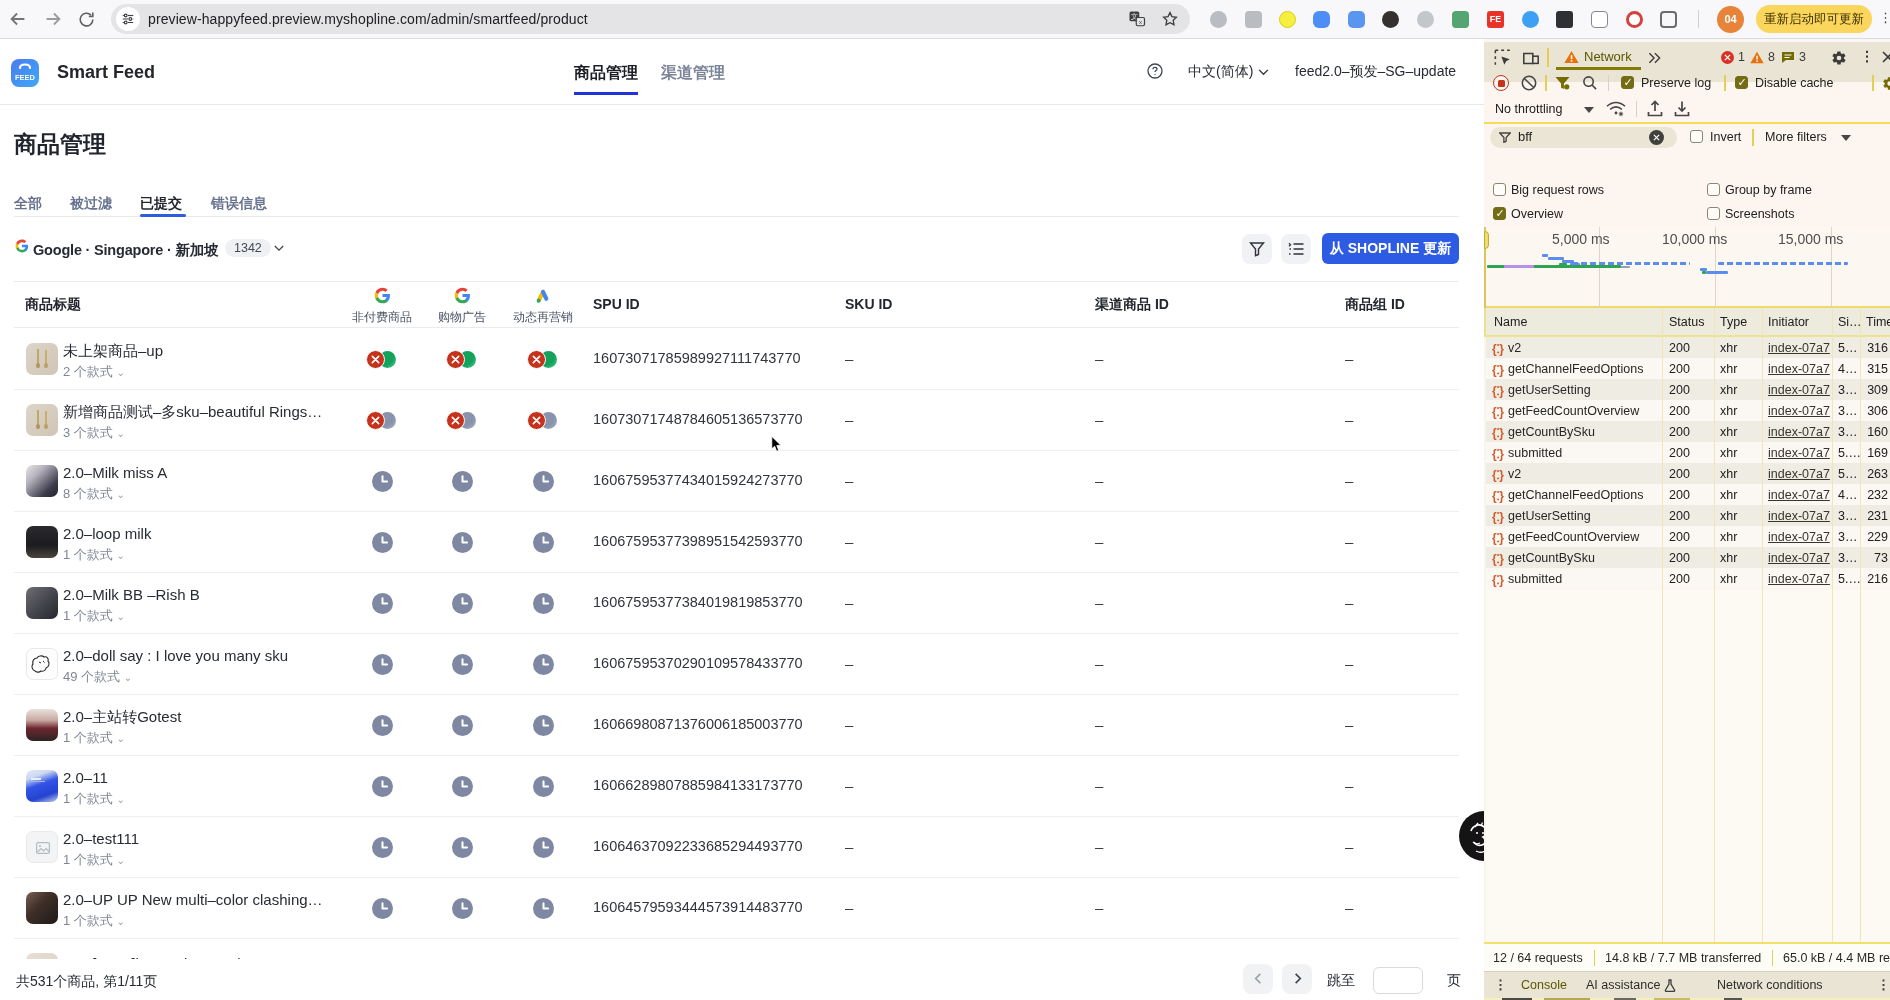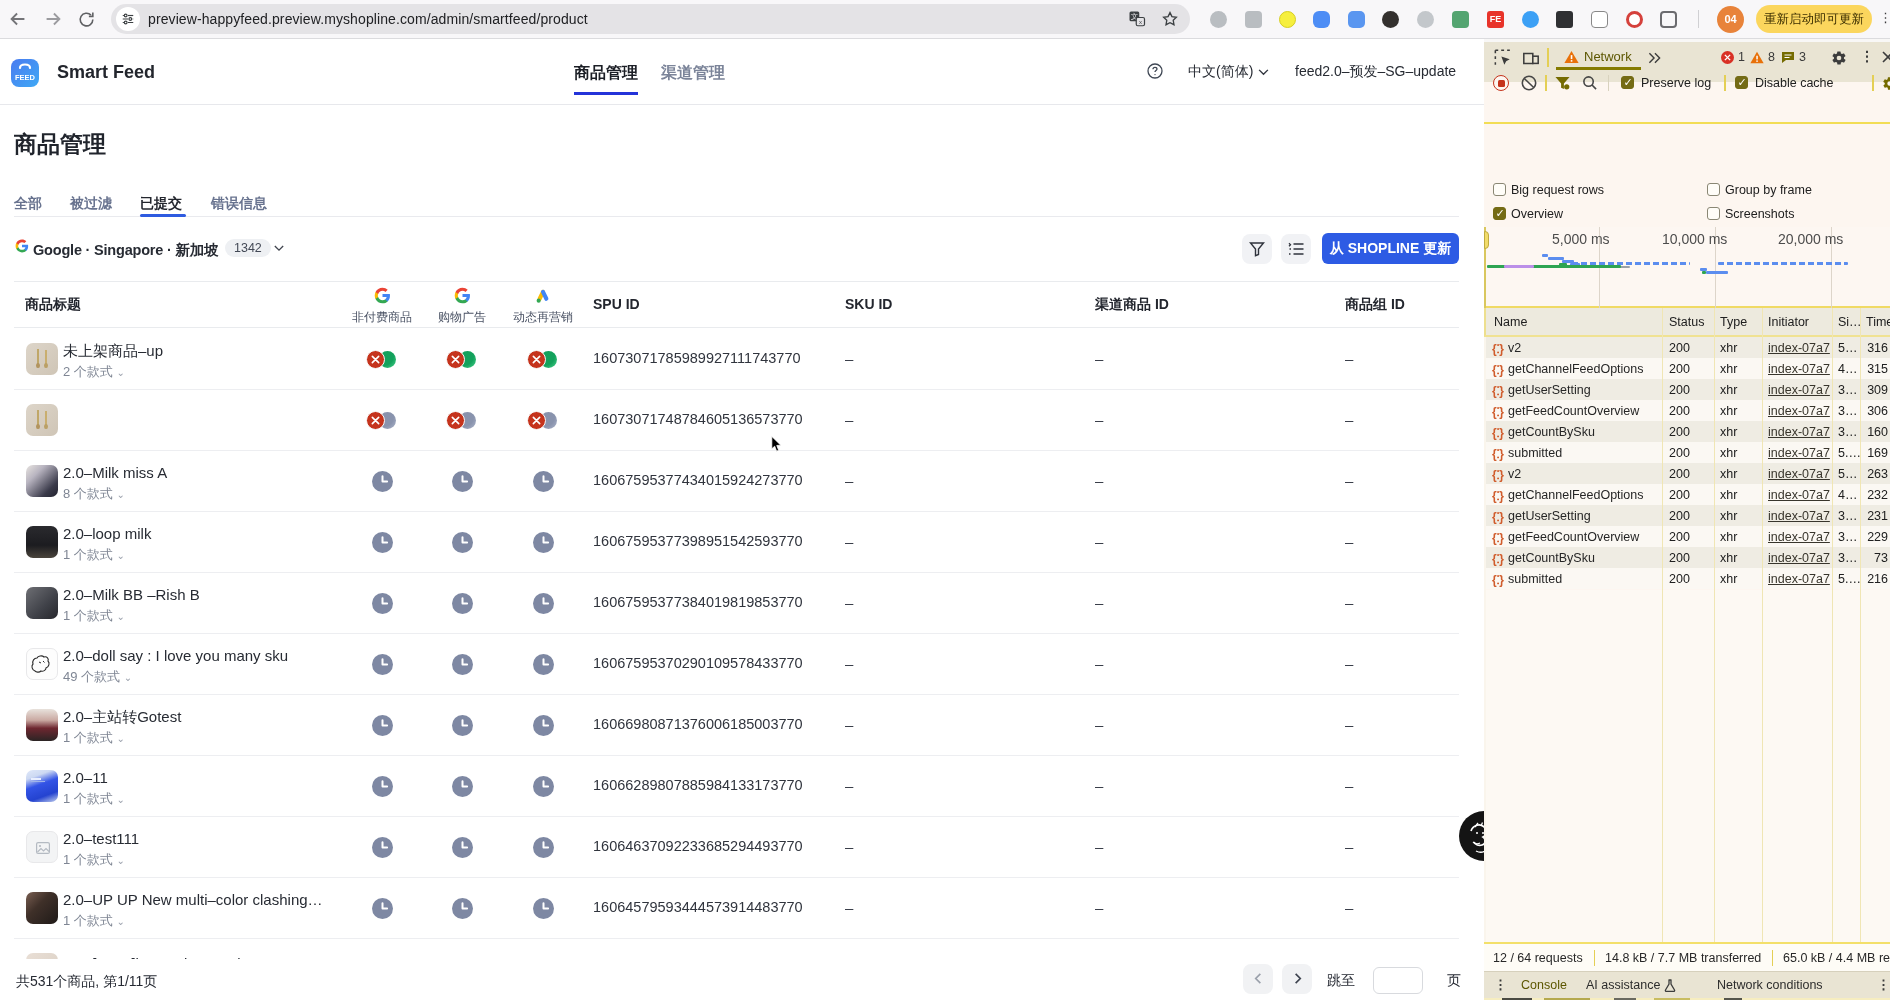--- a/index.html
+++ b/index.html
@@ -290,20 +290,24 @@
   <div class="dash" style="left:1081px">–</div>
   <div class="dash" style="left:1331px">–</div>
 </div>
 <div class="trow" style="top:351px">
   <div class="thumb" style="background:linear-gradient(135deg,#ddd5c9,#cfc5b6)">
           <div style="position:absolute;left:11px;top:6px;width:1.5px;height:16px;background:#c0a768"></div>
           <div style="position:absolute;left:19px;top:7px;width:1.5px;height:15px;background:#c9ae6e"></div>
           <div style="position:absolute;left:10px;top:20px;width:3.5px;height:5px;border-radius:50%;background:#b2945e"></div>
           <div style="position:absolute;left:18px;top:20px;width:3.5px;height:5px;border-radius:50%;background:#baa066"></div>
         </div>
+  <div class="tmain">
+          <div class="tname">新增商品测试–多sku–beautiful Rings…</div>
+          <div class="tsub">3 个款式 <span style="font-size:10px;color:#9aa0ac">⌄</span></div>
+        </div>
   <div class="sicon" style="left:352px; width:32px; height:19px; top:21px;">
           <div style="position:absolute;left:13px;top:1px;width:17px;height:17px;border-radius:50%;background:radial-gradient(circle at 30% 30%,#8993ad 55%,#aeb6cc)"></div>
           <div style="position:absolute;left:0;top:0;width:19px;height:19px;border-radius:50%;background:#c5331c;border:1.5px solid #fafafa;"></div>
           <svg style="position:absolute;left:5px;top:5px" width="9" height="9" viewBox="0 0 10 10">
             <path d="M1.5 1.5l7 7M8.5 1.5l-7 7" stroke="#fff" stroke-width="1.8" stroke-linecap="round"></path>
           </svg>
         </div>
   <div class="sicon" style="left:432px; width:32px; height:19px; top:21px;">
           <div style="position:absolute;left:13px;top:1px;width:17px;height:17px;border-radius:50%;background:radial-gradient(circle at 30% 30%,#8993ad 55%,#aeb6cc)"></div>
           <div style="position:absolute;left:0;top:0;width:19px;height:19px;border-radius:50%;background:#c5331c;border:1.5px solid #fafafa;"></div>
@@ -656,38 +660,78 @@
 <div class="dtcheck on" style="left:137px;top:6px"></div>
 <div class="dtlabel" style="left:157px;top:6px">Preserve log</div>
 <div style="position:absolute;left:240px;top:5px;width:2px;height:16px;background:#e4cf55"></div>
 <div class="dtcheck on" style="left:251px;top:6px"></div>
 <div class="dtlabel" style="left:271px;top:6px">Disable cache</div>
 <div style="position:absolute;left:388px;top:5px;width:2px;height:16px;background:#e4cf55"></div>
 <svg style="position:absolute;left:398px;top:6px" width="15" height="15" viewBox="0 0 24 24" fill="#756b00">
         <path d="M19.4 13a7.5 7.5 0 0 0 .1-1 7.5 7.5 0 0 0-.1-1l2.1-1.6a.5.5 0 0 0 .1-.6l-2-3.5a.5.5 0 0 0-.6-.2l-2.5 1a7.7 7.7 0 0 0-1.7-1l-.4-2.6a.5.5 0 0 0-.5-.4h-4a.5.5 0 0 0-.5.4l-.4 2.7a7.7 7.7 0 0 0-1.7 1l-2.5-1a.5.5 0 0 0-.6.2l-2 3.5a.5.5 0 0 0 .1.6L4.5 11a7.5 7.5 0 0 0-.1 1 7.5 7.5 0 0 0 .1 1l-2.1 1.6a.5.5 0 0 0-.1.6l2 3.5a.5.5 0 0 0 .6.2l2.5-1a7.7 7.7 0 0 0 1.7 1l.4 2.6a.5.5 0 0 0 .5.4h4a.5.5 0 0 0 .5-.4l.4-2.6a7.7 7.7 0 0 0 1.7-1l2.5 1a.5.5 0 0 0 .6-.2l2-3.5a.5.5 0 0 0-.1-.6zM12 15.5a3.5 3.5 0 1 1 0-7 3.5 3.5 0 0 1 0 7z"></path>
       </svg>
 </div>
+  <div id="dtTool2">
+<div class="dtlabel" style="left:11px;top:6px">No throttling</div>
+<svg style="position:absolute;left:100px;top:11px" width="10" height="6" viewBox="0 0 10 6">
+        <path d="M0 0h10L5 6z" fill="#464646"></path>
+      </svg>
+<svg style="position:absolute;left:122px;top:4px" width="20" height="18" viewBox="0 0 22 20" fill="none" stroke="#464646" stroke-width="1.7">
+        <path d="M1 7c6-5.5 14-5.5 20 0"></path>
+        <path d="M4.5 10.5c4-3.5 9-3.5 13 0"></path>
+        <circle cx="11" cy="14.5" r="1.6" fill="#464646" stroke="none"></circle>
+        <circle cx="16.5" cy="15.5" r="3.4" fill="#fdf6f0" stroke="none"></circle>
+        <path d="M16.5 13v5M14 15.5h5M15 13.8l3 3.4M18 13.8l-3 3.4" stroke-width="1.1"></path>
+      </svg>
+<div style="position:absolute;left:152px;top:5px;width:1px;height:16px;background:#d8d2be"></div>
+<svg style="position:absolute;left:163px;top:4px" width="16" height="17" viewBox="0 0 16 17" fill="none" stroke="#464646" stroke-width="1.7">
+        <path d="M8 11V2M4.5 5L8 1.5 11.5 5"></path>
+        <path d="M1.5 12v3.5h13V12"></path>
+      </svg>
+<svg style="position:absolute;left:190px;top:4px" width="16" height="17" viewBox="0 0 16 17" fill="none" stroke="#464646" stroke-width="1.7">
+        <path d="M8 1.5v9M4.5 7.5L8 11l3.5-3.5"></path>
+        <path d="M1.5 12v3.5h13V12"></path>
+      </svg>
+</div>
   <div id="dtYline"></div>
+  <div id="dtFilterRow">
+<div style="position:absolute;left:6px;top:3px;width:187px;height:21px;background:#ebe5d5;border-radius:11px;"></div>
+<svg style="position:absolute;left:15px;top:8px" width="12" height="11" viewBox="0 0 16 14" fill="none" stroke="#464646" stroke-width="1.8">
+        <path d="M1 1h14l-5.5 6v5l-3 1.4V7z"></path>
+      </svg>
+<div style="position:absolute;left:34px;top:5px;font-size:13px;color:#1f1f1f">bff</div>
+<div style="position:absolute;left:165px;top:5.5px;width:15px;height:15px;border-radius:50%;background:#40403c"></div>
+<svg style="position:absolute;left:169px;top:9.5px" width="7" height="7" viewBox="0 0 8 8">
+        <path d="M1 1l6 6M7 1L1 7" stroke="#fdf6f0" stroke-width="1.5"></path>
+      </svg>
+<div class="dtcheck" style="left:206px;top:6px"></div>
+<div class="dtlabel" style="left:226px;top:6px">Invert</div>
+<div style="position:absolute;left:268px;top:5px;width:2px;height:17px;background:#e4cf55"></div>
+<div class="dtlabel" style="left:281px;top:6px">More filters</div>
+<svg style="position:absolute;left:357px;top:11px" width="10" height="6" viewBox="0 0 10 6">
+        <path d="M0 0h10L5 6z" fill="#464646"></path>
+      </svg>
+</div>
   <div id="dtChecks">
 <div class="dtcheck" style="left:9px;top:4px"></div>
 <div class="dtlabel" style="left:27px;top:4px">Big request rows</div>
 <div class="dtcheck" style="left:223px;top:4px"></div>
 <div class="dtlabel" style="left:241px;top:4px">Group by frame</div>
 <div class="dtcheck on" style="left:9px;top:28px"></div>
 <div class="dtlabel" style="left:27px;top:28px">Overview</div>
 <div class="dtcheck" style="left:223px;top:28px"></div>
 <div class="dtlabel" style="left:241px;top:28px">Screenshots</div>
 </div>
   <div id="dtOverview">
 <div class="gridline" style="left:115px"></div>
 <div class="gridline" style="left:231px"></div>
 <div class="gridline" style="left:347px"></div>
 <div class="rulertxt" style="left:68px">5,000 ms</div>
 <div class="rulertxt" style="left:178px">10,000 ms</div>
-<div class="rulertxt" style="left:294px">20,000 ms</div>
+<div class="rulertxt" style="left:294px">15,000 ms</div>
 <div style="position:absolute;left:0;top:0;width:2px;height:81px;background:#d9c75e"></div>
 <div style="position:absolute;left:0;top:4px;width:5px;height:18px;background:#f2dc6a;border-radius:0 4px 4px 0;border:1px solid #c0ab40"></div>
 <div class="wbar" style="left:58px;top:27px;width:6px;height:3px;background:#5b8def;"></div>
 <div class="wbar" style="left:64px;top:30px;width:16px;height:3px;background:#5b8def;"></div>
 <div class="wbar" style="left:78px;top:33px;width:12px;height:3px;background:#5b8def;"></div>
 <div class="wbar" style="left:86px;top:36px;width:10px;height:3px;background:#5b8def;"></div>
 <div class="wbar" style="left:75px;top:36px;width:8px;height:3px;background:#2ea452;"></div>
 <div class="wbar" style="left:88px;top:35px;width:118px;height:3px;background:repeating-linear-gradient(90deg,#5b8def 0 6px,transparent 6px 9px);"></div>
 <div class="wbar" style="left:88px;top:39px;width:58px;height:2px;background:#9aa0a6;"></div>
 <div class="wbar" style="left:3px;top:38px;width:134px;height:3px;background:#2ea452;"></div>

